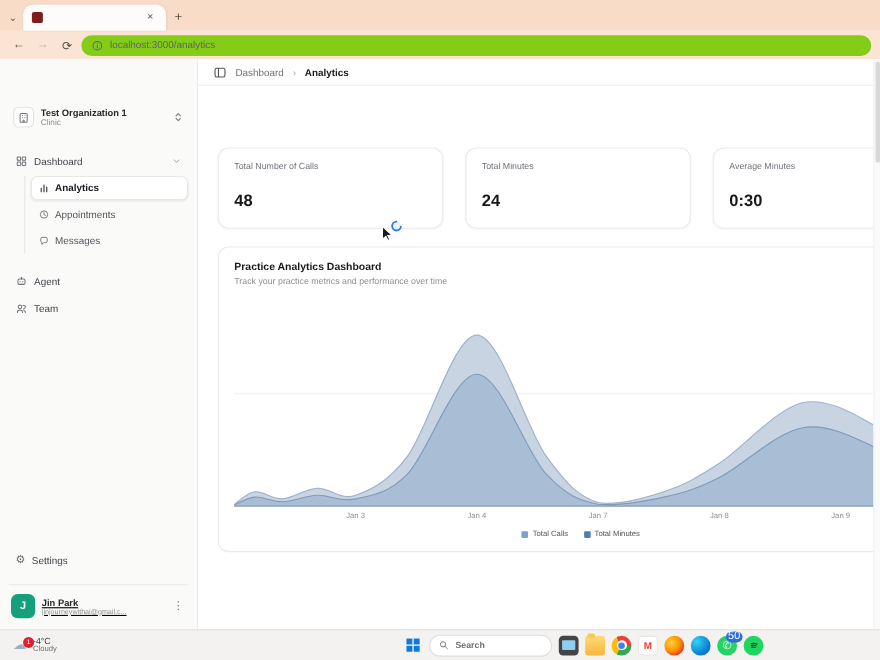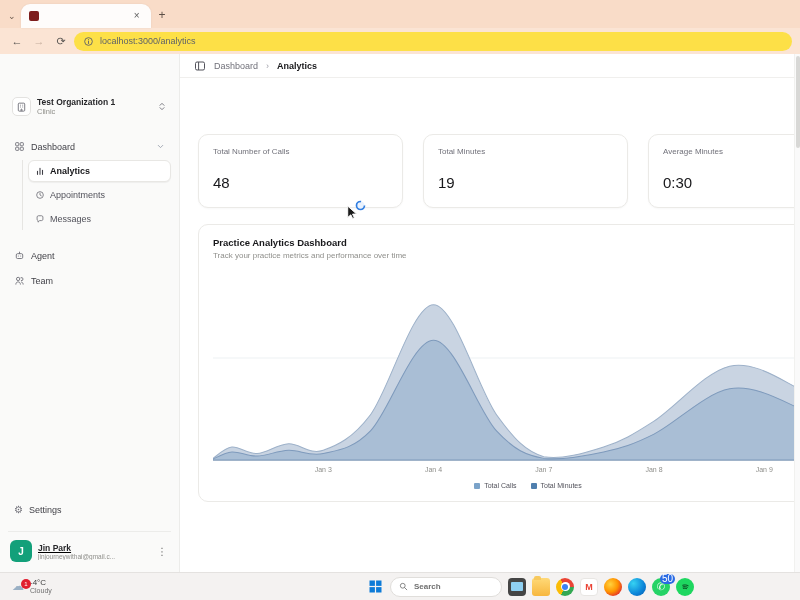--- a/index.html
+++ b/index.html
@@ -11,21 +11,21 @@
   .tab-list-chevron { color:#6b5a4e; font-size:9px; padding:0 5px 7px 2px; }
   .tab { height:24px; width:130px; background:#fefcfb; border-radius:9px 9px 0 0; display:flex; align-items:center; gap:6px; padding:0 8px; box-shadow:0 0 2px rgba(0,0,0,.08); }
   .favicon { width:10px; height:10px; border-radius:2px; flex:none; }
   .tab-title { flex:1; font-size:8px; color:#3c3c3c; white-space:nowrap; overflow:hidden; }
   .tab-close { color:#5f5f5f; font-size:10px; line-height:10px; padding:1px 3px; border-radius:3px; }
   .newtab-btn { color:#5c4f46; font-size:12px; padding:0 8px 6px; }
 
   .toolbar { height:26px; background:#fbe4d4; display:flex; align-items:center; gap:4px; padding:0 8px; }
   .nav-btn { font-size:11px; color:#55524f; width:18px; text-align:center; }
   .nav-btn.disabled { color:#c5ae9e; }
-  .addressbar { flex:1; height:19px; background:#fde047; border-radius:10px; display:flex; align-items:center; gap:6px; padding:0 9px; }
+  .addressbar { flex:1; height:19px; background:#84cc16; border-radius:10px; display:flex; align-items:center; gap:6px; padding:0 9px; }
   .url-text { font-size:9px; color:#5f6368; }
 
   
   .window { position:absolute; top:54px; left:0; right:0; bottom:28px; display:flex; background:#fff; }
 
   
   .sidebar { width:180px; flex:none; background:#fafaf9; border-right:1px solid #ececea; display:flex; flex-direction:column; padding:40px 8px 10px; }
   .org-row { display:flex; align-items:center; gap:6px; padding:3px 4px; border-radius:6px; }
   .org-icon-box { width:19px; height:19px; background:#fff; border:1px solid #e3e2e0; border-radius:5px; display:flex; align-items:center; justify-content:center; flex:none; }
   .org-texts { flex:1; min-width:0; }
@@ -51,21 +51,21 @@
   
   .main { flex:1; position:relative; overflow:hidden; background:#fff; }
   .topbar { height:24px; display:flex; align-items:center; gap:8px; padding:0 14px; border-bottom:1px solid #f0efed; }
   .crumb { font-size:9px; color:#71717a; }
   .crumb-sep { font-size:9px; color:#a1a1aa; }
   .crumb.current { color:#18181b; font-weight:bold; }
 
   .stats-row { display:flex; gap:20px; padding:0 18px; margin-top:56px; }
   .stat-card { width:205px; flex:none; background:#fff; border:1px solid #ebeae7; border-radius:10px; padding:12px 14px 16px; box-shadow:0 1px 2px rgba(0,0,0,.03); }
   .stat-label { font-size:8px; color:#71717a; }
-  .stat-value { font-size:15px; font-weight:normal; color:#18181b; margin-top:18px; }
+  .stat-value { font-size:15px; font-weight:bold; color:#18181b; margin-top:18px; }
 
   .chart-card { margin:16px 0 0 18px; width:660px; background:#fff; border:1px solid #ebeae7; border-radius:10px; padding:12px 14px 12px; }
   .chart-title { font-size:9.5px; font-weight:bold; color:#18181b; }
   .chart-subtitle { font-size:8px; color:#8f8f8b; margin-top:3px; }
   .chart-plot { margin-top:14px; height:190px; position:relative; }
   .chart-plot svg { position:absolute; inset:0; width:100%; height:100%; }
   .ticks { position:relative; height:12px; margin-top:2px; }
   .tick { position:absolute; transform:translateX(-50%); font-size:7px; color:#8f8f8b; white-space:nowrap; }
   .legend { display:flex; justify-content:center; align-items:center; gap:14px; margin-top:4px; }
   .legend-item { display:flex; align-items:center; gap:4px; font-size:7px; color:#52525b; }
@@ -236,21 +236,21 @@
       <span class="crumb current">Analytics</span>
     </div>
 
     <div class="stats-row">
       <div class="stat-card">
         <div class="stat-label">Total Number of Calls</div>
         <div class="stat-value">48</div>
       </div>
       <div class="stat-card">
         <div class="stat-label">Total Minutes</div>
-        <div class="stat-value">19</div>
+        <div class="stat-value">24</div>
       </div>
       <div class="stat-card">
         <div class="stat-label">Average Minutes</div>
         <div class="stat-value">0:30</div>
       </div>
     </div>
 
     <div class="chart-card">
       <div class="chart-title">Practice Analytics Dashboard</div>
       <div class="chart-subtitle">Track your practice metrics and performance over time</div>

